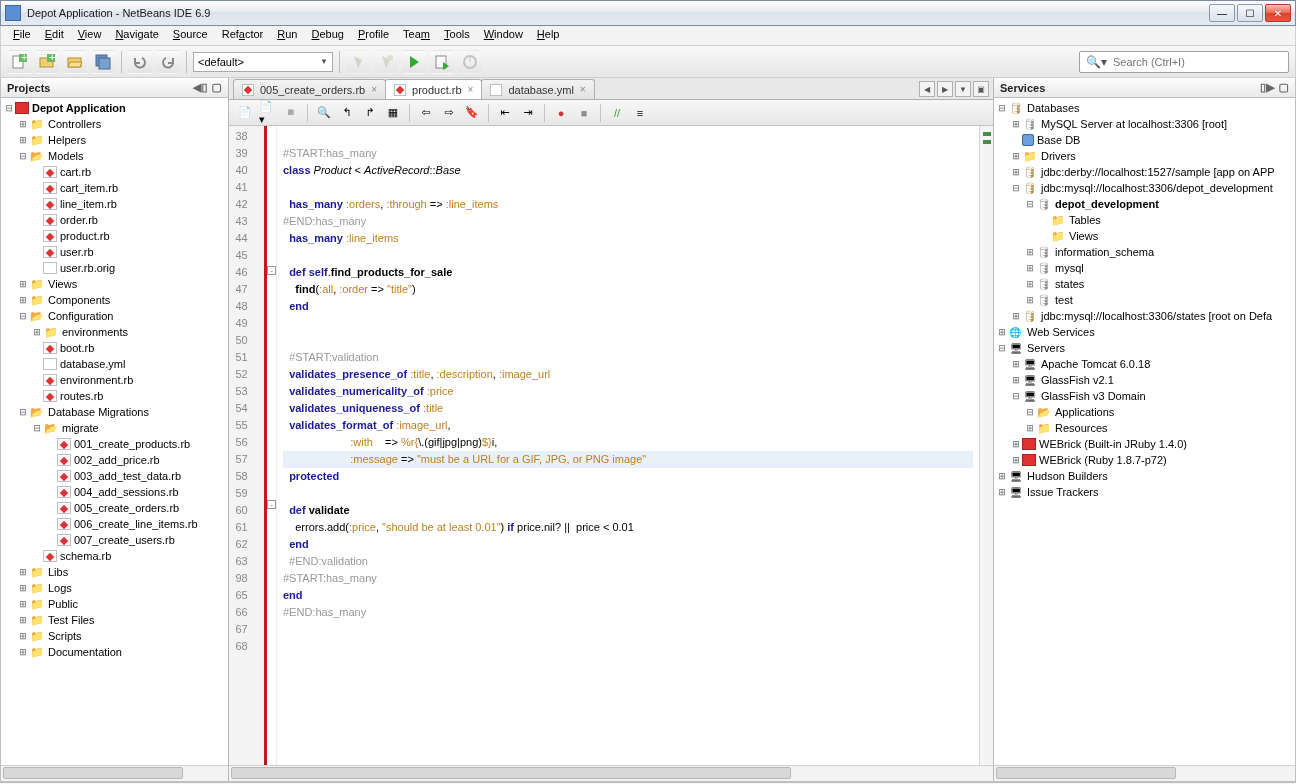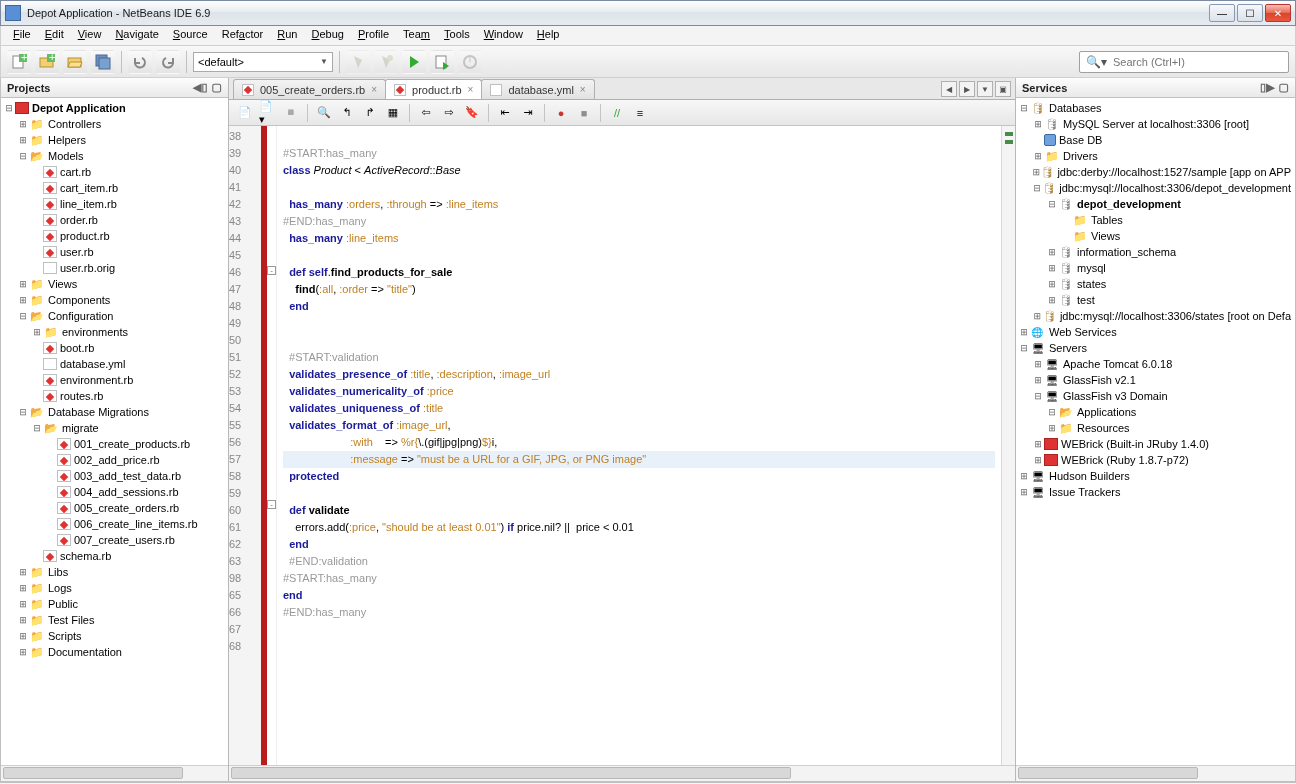--- a/index.html
+++ b/index.html
@@ -71,21 +71,21 @@
 .etab .ic.ruby::after{content:"";position:absolute;left:2px;top:2px;width:6px;height:6px;background:#d33;transform:rotate(45deg);}
 .etab .ic.yml { background:#fff; border:1px solid #c0c0c0;}
 .tabctrl { margin-left:auto; display:flex; gap:2px; padding-bottom:2px; }
 .tabctrl .sq { width:16px;height:16px;background:#f3f3f3;border:1px solid #b0b0b0;display:flex;align-items:center;justify-content:center;font-size:8px;color:#555;}
 
 .edittb { height:26px; background:linear-gradient(#f7f7f7,#e7e7e7); border-bottom:1px solid #c4c4c4; display:flex; align-items:center; padding:0 6px; gap:3px;}
 .ebtn { width:20px;height:20px; display:flex;align-items:center;justify-content:center; border:1px solid transparent; border-radius:2px; }
 .esep { width:1px;height:18px;background:#c4c4c4;margin:0 3px; }
 
 .editor-body { flex:1; display:flex; background:#fff; font-family:"Courier New",monospace; font-size:12px; overflow:hidden; position:relative; }
-.gutter { width:38px; background:#f4f4f4; border-right:6px solid #b91c1c; text-align:left; padding:2px 10px 2px 0; color:#888; }
+.gutter { width:38px; background:#f4f4f4; border-right:3px solid #b91c1c; text-align:center; padding:2px 10px 2px 0; color:#888; }
 .gutter div { height:17px; line-height:17px; }
 .foldcol { width:10px; background:#fff; border-right:1px solid #eee; }
 .fold { width:9px;height:9px;border:1px solid #999;margin:4px 0 0 0;font-size:8px;line-height:7px;text-align:center;color:#666;background:#fff;}
 .code { flex:1; padding:2px 6px; white-space:pre; line-height:17px; color:#000; overflow:auto; }
 .code .kw { color:#1a1a9a; font-weight:bold; }
 .code .sym { color:#c08020; }
 .code .str { color:#c08020; }
 .code .com { color:#999; }
 .code .cls { font-style:italic; color:#000; }
 .code .meth { font-weight:bold; }
@@ -531,21 +531,21 @@
         <div class="mark" style="top:14px"></div>
       </div>
     </div>
     <div class="panel-scroll">
         <div class="track">
           <div class="thumb" style="left:2px;width:560px"></div>
         </div>
       </div>
   </div>
 
-  <div class="panel right" style="width:280px">
+  <div class="panel right" style="width:302px">
     <div class="panel-header">
       <span>Services</span>
       <div class="ctrls">
           <span>▯▶</span>
           <span>▢</span>
         </div>
     </div>
     <div class="panel-body">
       <div class="tree" id="svc-tree">
           <div class="tnode d0">

